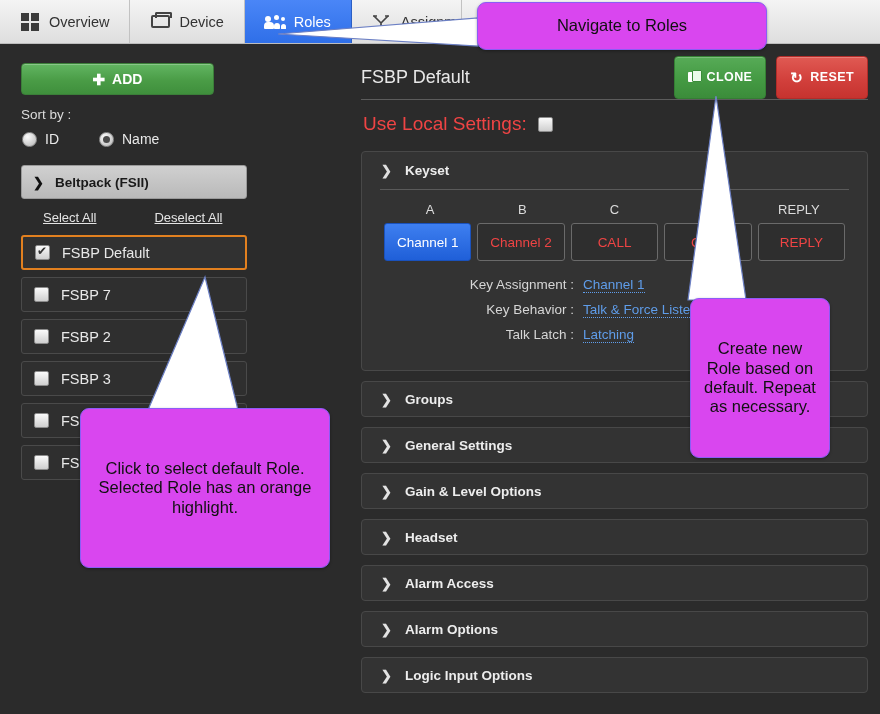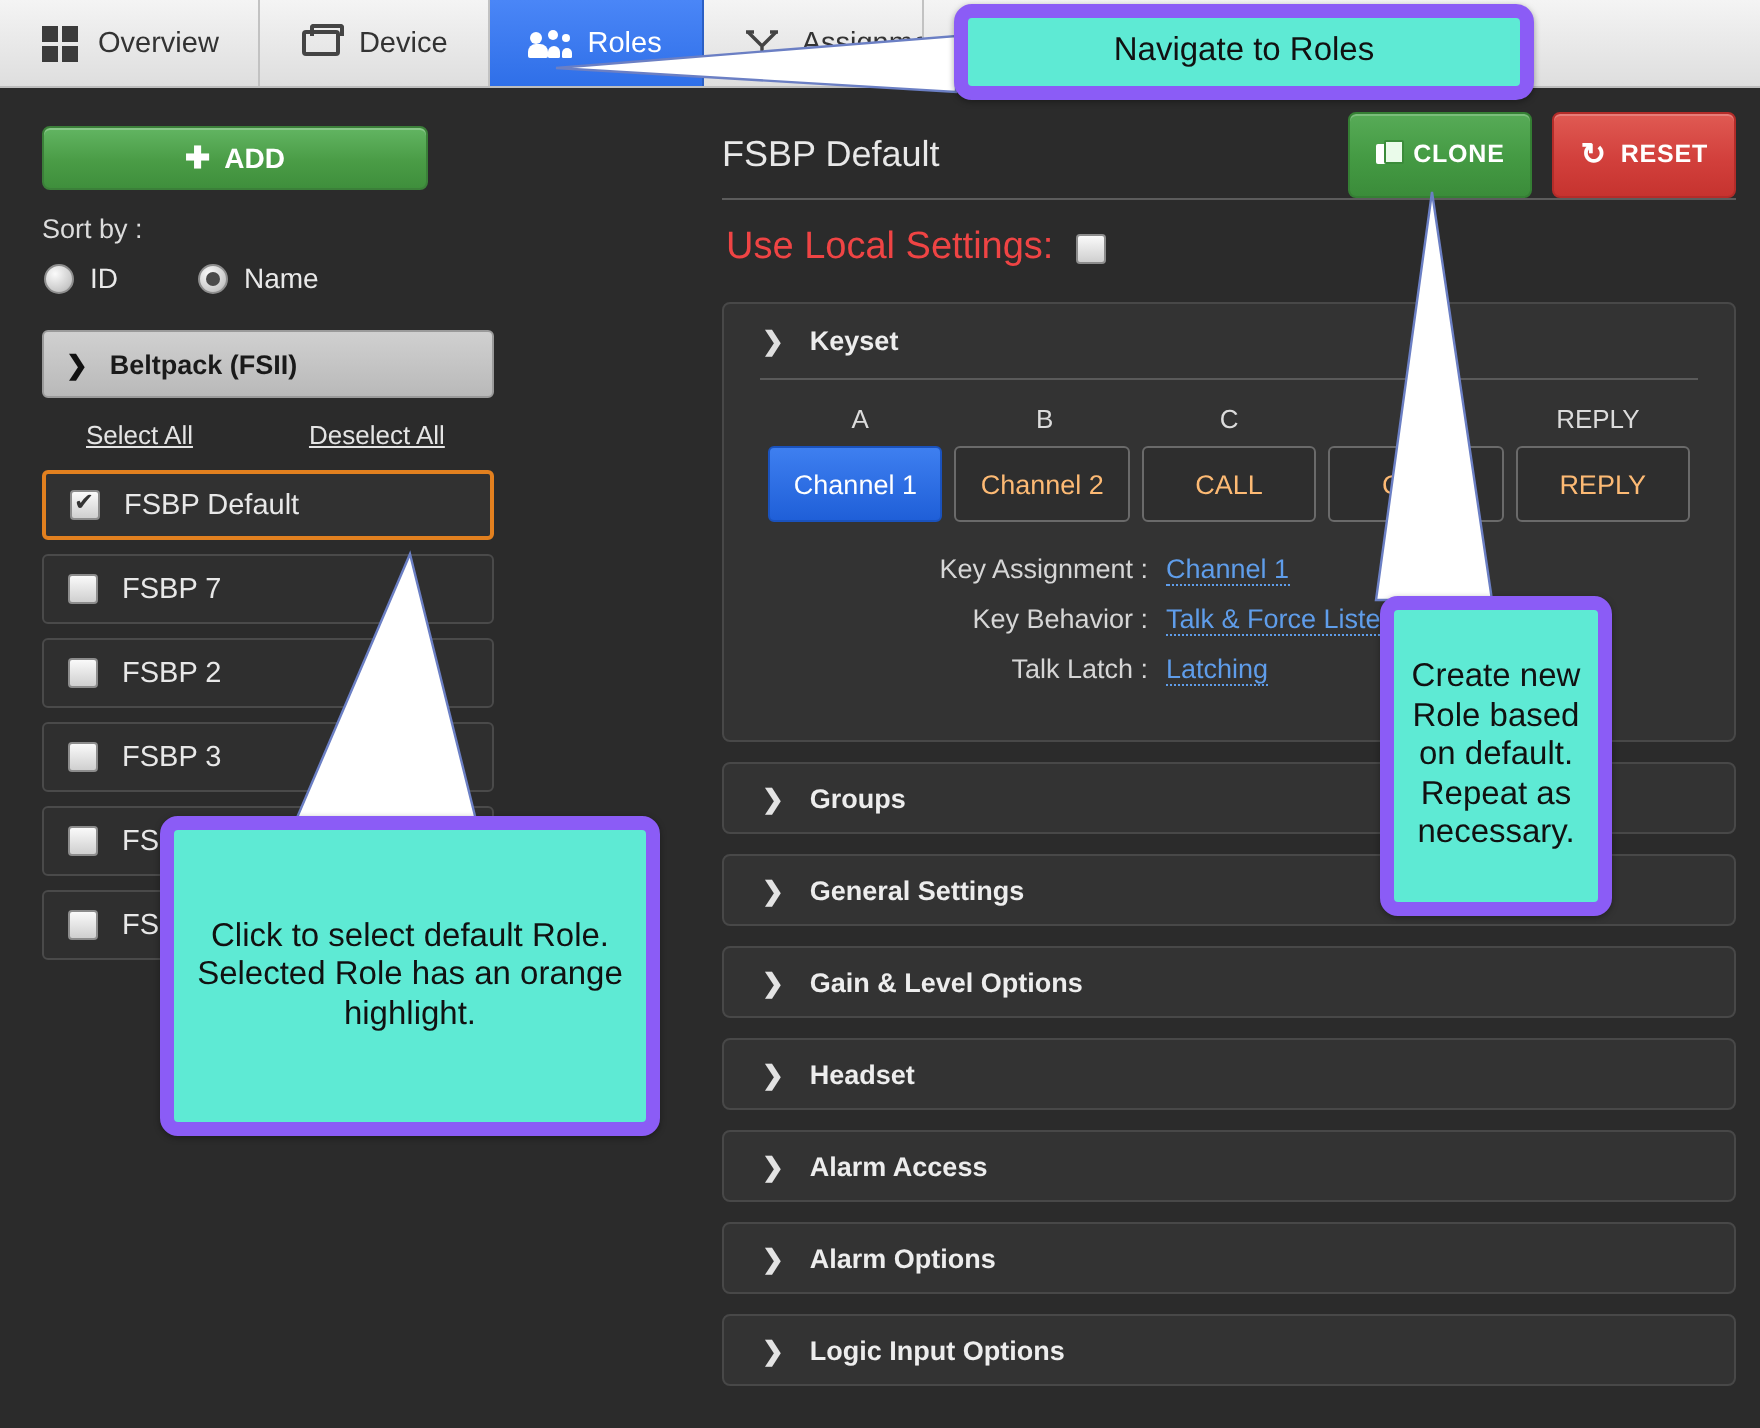--- a/index.html
+++ b/index.html
@@ -136,40 +136,40 @@
   .panel-hdr .ptitle { color: #ededed; font-size: 13.5px; font-weight: bold; }
   .panel-sep { height: 1px; background: #5a5a5a; margin: 0 18px; }
 
   .keys-labels, .keys-btns { display: flex; padding: 0 22px; }
   .keys-labels { margin-top: 12px; }
   .keys-labels div { flex: 1; text-align: center; color: #dcdcdc; font-size: 13px; }
   .keys-btns { margin-top: 6px; gap: 6px; }
   .keybtn {
     flex: 1; height: 38px; border-radius: 3px;
     display: flex; align-items: center; justify-content: center;
-    font-size: 13.5px; color: #fdba74; cursor: pointer;
+    font-size: 13.5px; color: #ef4444; cursor: pointer;
     background: #2e2e2e; border: 1px solid #6a6a6a;
   }
   .keybtn.on {
     background: linear-gradient(to bottom, #3e7ff0 0%, #1f5fd8 100%);
     border: 1px solid #1a52bd; color: #fff; font-weight: normal;
   }
   .kv-list { padding: 16px 0 18px 0; }
   .kv-row { display: flex; align-items: baseline; margin-bottom: 9px; }
   .kv-k { width: 212px; text-align: right; color: #d6d6d6; font-size: 13.5px; }
   .kv-v { margin-left: 9px; color: #5f9dea; font-size: 13.5px; border-bottom: 1px dotted #5f9dea; cursor: pointer; }
 
   .acc { margin-top: 10px; background: #333333; border: 1px solid #484848; border-radius: 4px; height: 36px; display: flex; align-items: center; gap: 13px; padding-left: 19px; cursor: pointer; }
   .acc .chev { color: #e3e3e3; font-size: 13px; font-weight: bold; }
   .acc .alabel { color: #ededed; font-size: 13.5px; font-weight: bold; }
 
   
   .callout {
     position: absolute;
-    background: #5eead4; border: 7px solid #8b5cf6; border-radius: 9px;
+    background: #d946ef; border: 1px solid #8b5cf6; border-radius: 9px;
     color: #111; text-align: center; z-index: 40;
     display: flex; align-items: center; justify-content: center;
     font-size: 16.5px; line-height: 1.18;
     box-shadow: 0 1px 3px rgba(0,0,0,.35);
   }
   .ptr { position: absolute; z-index: 35; }
   .ptr svg { display: block; overflow: visible; }
 </style>
 </head>
 <body>
@@ -375,17 +375,17 @@
 
   <div class="callout" style="left:477px; top:2px; width:290px; height:48px;">
     <span>Navigate to Roles</span>
   </div>
 
   <div class="callout" style="left:80px; top:408px; width:250px; height:160px; padding:0 10px; white-space:pre-line;">
     <span>Click to select default Role.
 Selected Role has an orange highlight.</span>
   </div>
 
-  <div class="callout" style="left:690px; top:298px; width:116px; height:160px; padding:0 8px;justify-content:flex-end;">
+  <div class="callout" style="left:690px; top:298px; width:140px; height:160px; padding:0 8px;justify-content:flex-end;">
     <span>Create new Role based on default. Repeat as necessary.</span>
   </div>
 
 </div>
 
 </body></html>

